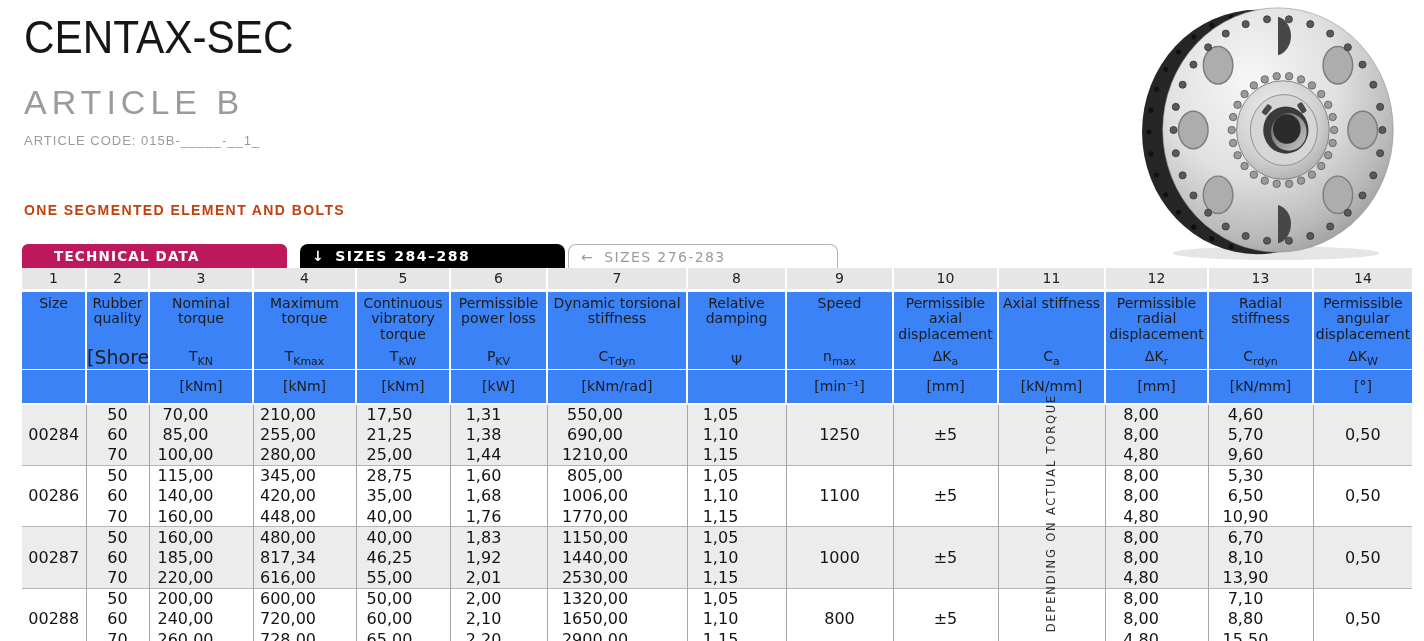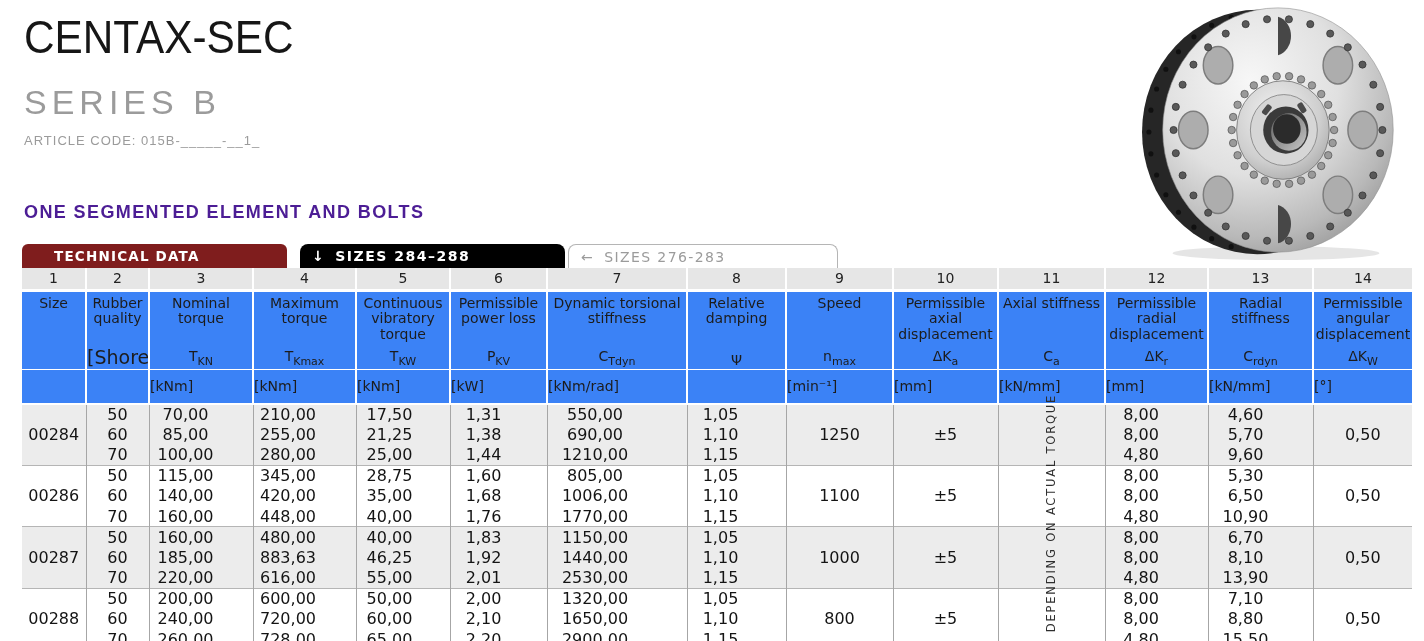--- a/index.html
+++ b/index.html
@@ -19,32 +19,32 @@
     font-family:"Liberation Sans",sans-serif;font-size:34px;line-height:1.1;
     color:#9b9b9b;letter-spacing:5px;white-space:nowrap;
   }
   .artcode{
     position:absolute;left:24px;top:133px;
     font-family:"Liberation Sans",sans-serif;font-size:13px;
     color:#9b9b9b;letter-spacing:1px;white-space:nowrap;
   }
   .sechead{
     position:absolute;left:24px;top:202px;
-    font-family:"Liberation Sans",sans-serif;font-size:18px;font-weight:bold;
-    color:#4c1d95;letter-spacing:1.4px;white-space:nowrap;
+    font-family:"Liberation Sans",sans-serif;font-size:14px;font-weight:bold;
+    color:#c2410c;letter-spacing:1.4px;white-space:nowrap;
   }
   
   .tab{
     position:absolute;top:244px;height:24px;box-sizing:border-box;
     display:flex;align-items:center;white-space:nowrap;
     font-family:"DejaVu Sans",sans-serif;
   }
   .tab .arr{margin-right:10px;}
   .tab-green{
-    left:22px;width:265px;background:#7f1d1d;color:#fff;
+    left:22px;width:265px;background:#be185d;color:#fff;
     font-size:13.5px;font-weight:bold;letter-spacing:1.2px;
     border-radius:6px 6px 0 0;padding-left:32px;
   }
   .tab-black{
     left:300px;width:265px;background:#000;color:#fff;
     font-size:14px;font-weight:bold;letter-spacing:1.5px;
     border-radius:8px 8px 0 0;padding-left:12px;
   }
   .tab-inactive{
     left:568px;width:270px;background:#fff;color:#9b9b9b;
@@ -67,21 +67,21 @@
   tr.hname td,tr.hsym td,tr.hunit td{background:#3b82f6;border-left:2px solid #fff;color:#1c1c1c;}
   tr.hname td.c1,tr.hsym td.c1,tr.hunit td.c1{border-left:none;}
   tr.hname td{
     height:56px;vertical-align:top;padding-top:4px;text-align:center;
     font-size:14px;line-height:1.12;white-space:normal;
   }
   tr.hsym td{height:20px;text-align:center;font-size:14px;vertical-align:bottom;padding-bottom:1px;}
   tr.hsym sub{font-size:11px;}
   tr.hsym td.shore{font-size:19px;}
   tr.hunit td{
-    height:34px;text-align:left;font-size:14px;
+    height:34px;text-align:center;font-size:14px;
     border-top:1px solid rgba(255,255,255,0.55);border-bottom:2px solid #fff;
   }
   tr.dr td{
     border-left:1px solid #a6a6a6;height:20.5px;font-size:16px;color:#141414;
     text-align:center;vertical-align:middle;
   }
   tr.dr td.c1{border-left:none;}
   tr.dr.first td{border-top:1px solid #b0b0b0;}
   tr.gsep td{border-top:1px solid #b5b5b5;}
   .g0 td{background:#ececec;}
@@ -101,21 +101,21 @@
     transform:rotate(-90deg);transform-origin:center center;
     text-align:center;font-size:11.5px;letter-spacing:1.8px;color:#2e2e2e;white-space:nowrap;
   }
   
   .photo{position:absolute;left:1128px;top:0px;width:296px;height:264px;}
 </style>
 </head>
 <body>
 
 <div class="title">CENTAX-SEC</div>
-<div class="subtitle">SERIES B</div>
+<div class="subtitle">ARTICLE B</div>
 <div class="artcode">ARTICLE CODE: 015B-_____-__1_</div>
 <div class="sechead">ONE SEGMENTED ELEMENT AND BOLTS</div>
 
 <svg class="photo" id="couplingSvg" viewBox="0 0 300 268">
   <defs>
     <radialGradient id="faceGrad" cx="38%" cy="30%" r="85%">
       <stop offset="0%" stop-color="#f7f7f7"></stop>
       <stop offset="45%" stop-color="#e0e0e0"></stop>
       <stop offset="75%" stop-color="#b9b9b9"></stop>
       <stop offset="100%" stop-color="#8a8a8a"></stop>
@@ -416,21 +416,21 @@
     <td class="c9" rowspan="3">1000</td>
     <td class="c10" rowspan="3">±5</td>
     <td class="c11" rowspan="3"></td>
     <td class="c12 num">8,00</td>
     <td class="c13 num">6,70</td>
     <td class="c14" rowspan="3">0,50</td>
   </tr>
   <tr class="dr g0">
     <td class="c2">60</td>
     <td class="c3 num">185,00</td>
-    <td class="c4 num">883,63</td>
+    <td class="c4 num">817,34</td>
     <td class="c5 num">46,25</td>
     <td class="c6 num">1,92</td>
     <td class="c7 num">1440,00</td>
     <td class="c8 num">1,10</td>
     <td class="c12 num">8,00</td>
     <td class="c13 num">8,10</td>
   </tr>
   <tr class="dr g0">
     <td class="c2">70</td>
     <td class="c3 num">220,00</td>

